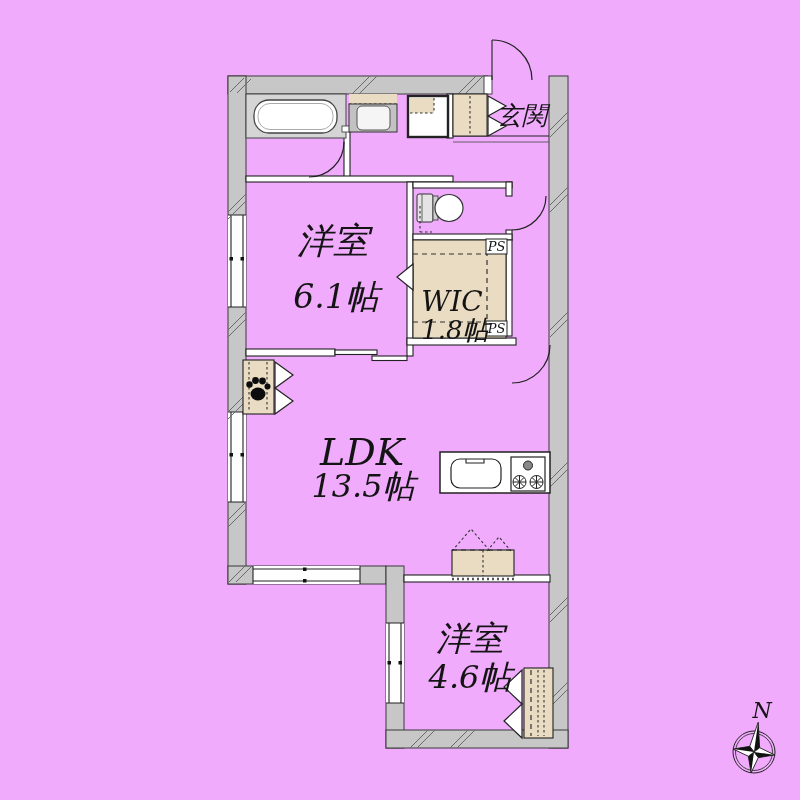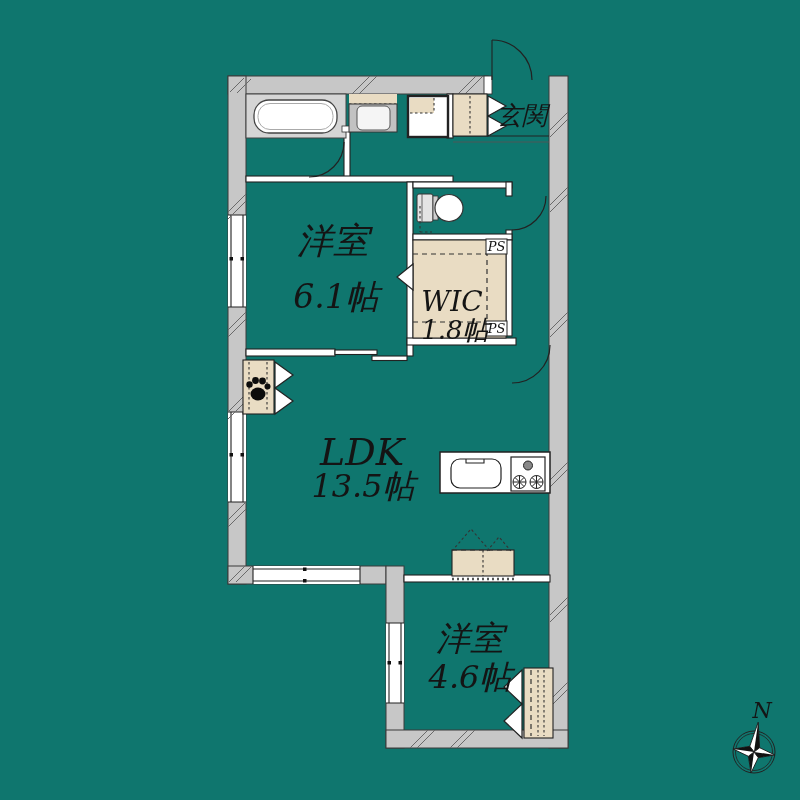--- a/index.html
+++ b/index.html
@@ -1,16 +1,16 @@
 <!DOCTYPE html>
 <html><head>
 <meta charset="utf-8">
 <style>
   html,body{margin:0;padding:0;background:#fff;}
-  #stage{position:relative;width:800px;height:800px;background:#0f766e;overflow:hidden;}
+  #stage{position:relative;width:800px;height:800px;background:#f0abfc;overflow:hidden;}
   svg{display:block;}
   
   .w  {fill:#c7c7c7;stroke:#3a3a3a;stroke-width:1;}
   .iw {fill:#ffffff;stroke:#222222;stroke-width:1.1;}
   .ln {stroke:#222222;stroke-width:1.1;fill:none;}
   .thin{stroke:#555555;stroke-width:0.9;fill:none;}
   .arc{stroke:#222222;stroke-width:1.2;fill:none;}
   .bg {fill:#e9dcc3;}
   .dash{stroke:#333333;stroke-width:1.2;fill:none;stroke-dasharray:5 4;}
   .fdash{stroke:#333333;stroke-width:1.1;fill:none;stroke-dasharray:2.5 2.5;}

